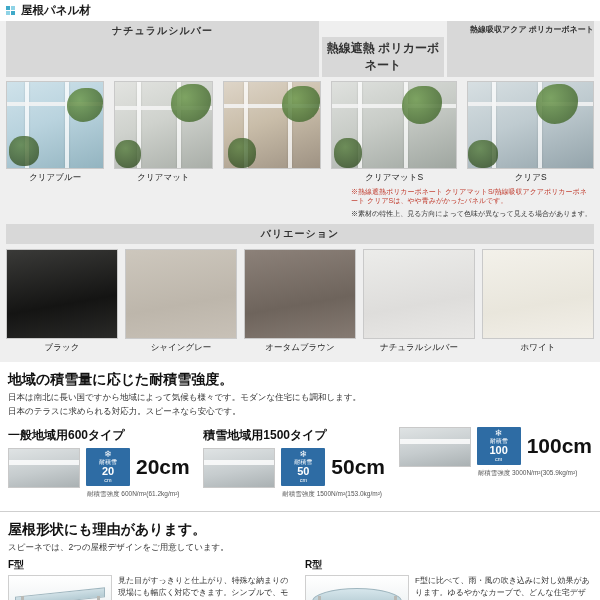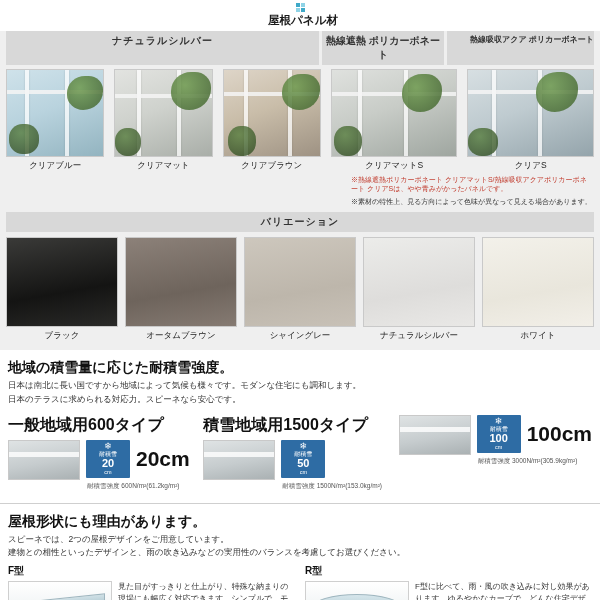--- a/index.html
+++ b/index.html
@@ -12,21 +12,20 @@
     font-size:9px;
     overflow:hidden;
   }
   .page { width:600px; height:600px; position:relative; }
 
   
   .sec-head {
     display:flex; align-items:center;
     font-size:11.5px; font-weight:bold; color:#1b1b1b;
     padding:3px 0 3px 6px;
-    flex-direction:column;
   }
   .sec-head .mark {
     display:inline-block; width:10px; height:10px; margin-right:5px;
     position:relative;
   }
   .sec-head .mark::before,
   .sec-head .mark::after {
     content:""; position:absolute; width:4px; height:4px; background:#3fa9c8;
   }
   .sec-head .mark::before { left:0; top:0; }
@@ -40,21 +39,21 @@
 
   
   .block-a { background:#efefef; padding:0 6px 6px 6px; }
   .bar {
     background:#d8d8d8; text-align:center; font-size:10px; font-weight:bold;
     color:#333; padding:3px 0; margin-bottom:5px; letter-spacing:1px;
   }
   .bar-row { display:flex; gap:3px; margin-bottom:4px; }
   .bar-row .bar { margin-bottom:0; }
   .bar-w1 { flex:0 0 313px; }
-  .bar-w2 { flex:0 0 122px; font-size:10px; letter-spacing:0; }
+  .bar-w2 { flex:0 0 122px; font-size:12px; letter-spacing:0;margin-top:16px; }
   .bar-w3 { flex:1 1 auto; font-size:8px; letter-spacing:0;text-align:right; }
 
   .swatch-row { display:flex; gap:10px; }
   .swatch { width:101px; }
   .swatch.narrow { width:130px; }
   .sw-img { height:88px; border:1px solid #c9c9c9; position:relative; overflow:hidden; }
   .sw-cap { text-align:center; font-size:8.5px; padding-top:3px; color:#222; }
 
   
   .ph { position:absolute; inset:0; }
@@ -99,21 +98,21 @@
 
   
   .sec-title {
     font-size:14px; font-weight:bold; color:#111; padding:9px 8px 2px 8px;
   }
   .sec-text { font-size:8.5px; color:#333; line-height:1.6; padding:0 8px; }
   .hr-line { border-top:1px solid #cfcfcf; margin:8px 0 0 0; }
 
   .snow-row { display:flex; padding:8px 8px 4px 8px; gap:6px; }
   .snow-col { flex:1; }
-  .snow-head { font-size:16px; font-weight:bold; color:#111; margin-bottom:4px; }
+  .snow-head { font-size:12px; font-weight:bold; color:#111; margin-bottom:4px; }
   .snow-body { display:flex; align-items:flex-start; gap:6px; }
   .snow-img {
     width:72px; height:40px; border:1px solid #c9c9c9;
     background:linear-gradient(170deg,#dfe3e4 0%,#c6ccce 55%,#aab1b3 100%);
     position:relative; overflow:hidden; flex:0 0 auto;
   }
   .snow-img::after {
     content:""; position:absolute; left:0; right:0; top:11px; height:5px;
     background:rgba(255,255,255,.8);
   }
@@ -206,21 +205,20 @@
       <div class="swatch">
         <div class="sw-img">
           <div class="ph brown">
             <div class="frame-v" style="left:20px"></div>
             <div class="frame-v" style="left:64px"></div>
             <div class="frame-h" style="top:22px"></div>
             <div class="green" style="left:58px; top:4px; width:38px; height:36px;"></div>
             <div class="greenDark" style="left:4px; top:56px; width:28px; height:30px;"></div>
           </div>
         </div>
-        <div class="sw-cap">クリアブラウン</div>
       </div>
 
       <div class="swatch narrow">
         <div class="sw-img">
           <div class="ph mattS">
             <div class="frame-v" style="left:26px"></div>
             <div class="frame-v" style="left:72px"></div>
             <div class="frame-h" style="top:22px"></div>
             <div class="green" style="left:70px; top:4px; width:40px; height:38px;"></div>
             <div class="greenDark" style="left:2px; top:56px; width:28px; height:30px;"></div>
@@ -254,26 +252,26 @@
 
 
   <div class="block-b">
     <div class="bar">バリエーション</div>
     <div class="color-row">
       <div class="color-cell">
         <div class="col-img c-black"></div>
         <div class="sw-cap">ブラック</div>
       </div>
       <div class="color-cell">
+        <div class="col-img c-shine"></div>
+        <div class="sw-cap">シャイングレー</div>
+      </div>
+      <div class="color-cell">
         <div class="col-img c-autumn"></div>
         <div class="sw-cap">オータムブラウン</div>
-      </div>
-      <div class="color-cell">
-        <div class="col-img c-shine"></div>
-        <div class="sw-cap">シャイングレー</div>
       </div>
       <div class="color-cell">
         <div class="col-img c-natural"></div>
         <div class="sw-cap">ナチュラルシルバー</div>
       </div>
       <div class="color-cell">
         <div class="col-img c-white"></div>
         <div class="sw-cap">ホワイト</div>
       </div>
     </div>
@@ -308,20 +306,23 @@
     <div class="snow-col">
       <div class="snow-head">積雪地域用1500タイプ</div>
       <div class="snow-body">
         <div class="snow-img"></div>
         <div class="badge">
           <div class="flake">❄</div>
           <div class="b1">耐積雪</div>
           <div class="b2">50</div>
           <div class="b3">cm</div>
         </div>
+        <div>
+          <div class="snow-val">50cm</div>
+        </div>
       </div>
       <div class="snow-sub2">
         <span>耐積雪強度</span>
         <span>1500N/m²(153.0kg/m²)</span>
       </div>
     </div>
 
     <div class="snow-col">
       <div class="snow-body">
         <div class="snow-img"></div>
@@ -340,21 +341,20 @@
         <span>3000N/m²(305.9kg/m²)</span>
       </div>
     </div>
 
   </div>
 
   <div class="hr-line"></div>
 
   <div class="sec-title">屋根形状にも理由があります。</div>
   <div class="sec-text">スピーネでは、2つの屋根デザインをご用意しています。</div>
-  <div class="sec-text">建物との相性といったデザインと、雨の吹き込みなどの実用性のバランスを考慮してお選びください。</div>
 
   <div class="roof-row">
     <div class="roof-col">
       <div class="roof-label">F型</div>
       <div class="roof-body">
         <div class="roof-img">
           <div class="roof-f-top"></div>
           <div class="post" style="left:12px"></div>
           <div class="post" style="left:88px"></div>
 

